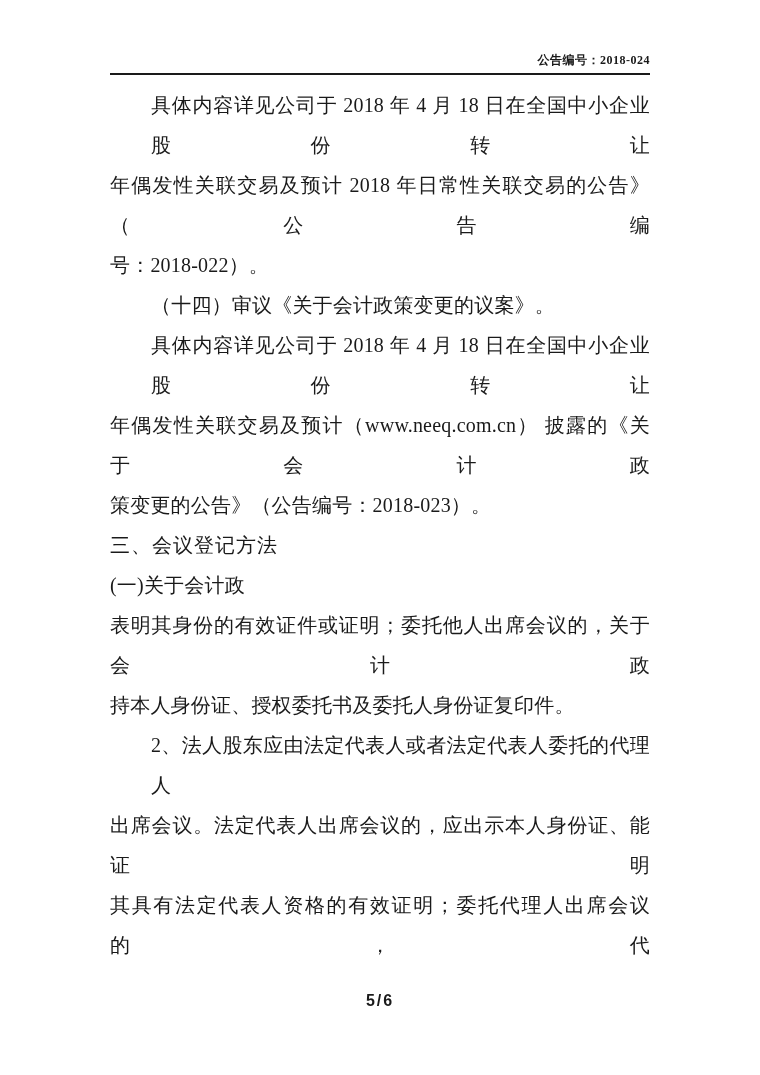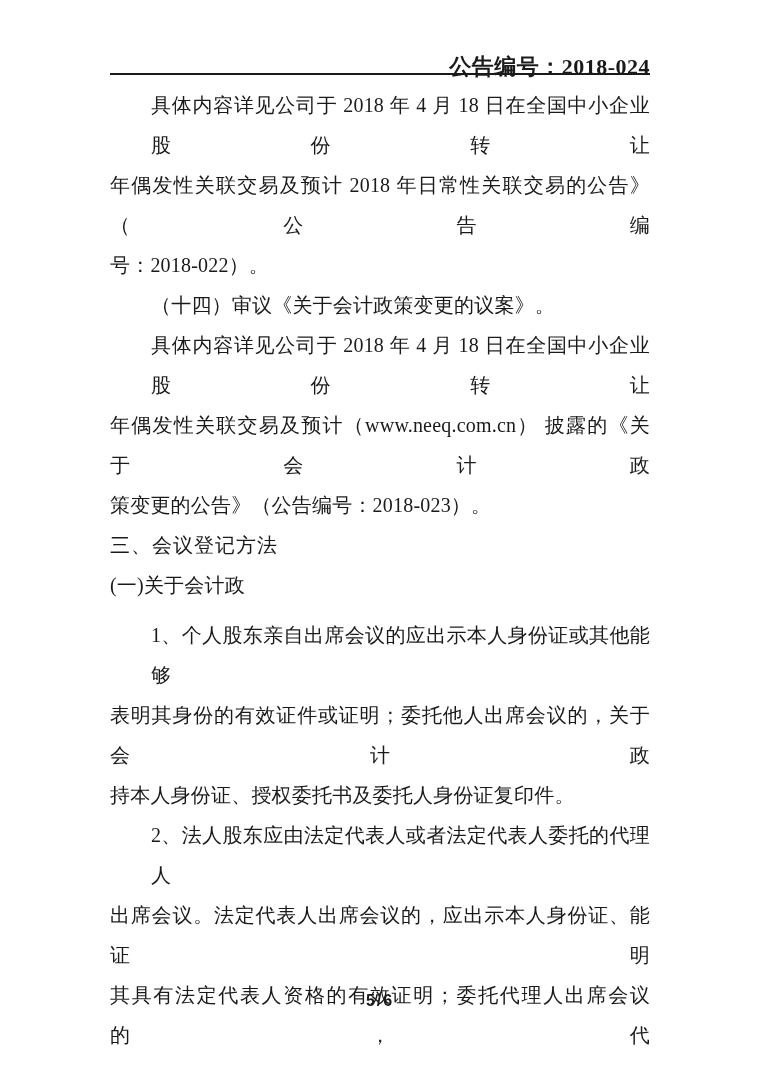--- a/index.html
+++ b/index.html
@@ -13,21 +13,21 @@
     height: 1075px;
     background: #ffffff;
     color: #1a1a1a;
     font-family: "Liberation Serif", "DejaVu Serif", serif;
     overflow: hidden;
   }
   .header-no {
     position: absolute;
     top: 52px;
     right: 110px;
-    font-size: 22px;
+    font-size: 12px;
     font-weight: bold;
     letter-spacing: 0.5px;
     white-space: nowrap;
   }
   .header-rule {
     position: absolute;
     top: 73px;
     left: 110px;
     width: 540px;
     height: 0;
@@ -84,21 +84,20 @@
   <div class="body-area">
       <div class="line body-fill indent">具体内容详见公司于 2018 年 4 月 18 日在全国中小企业股份转让</div>
       <div class="line body-fill">年偶发性关联交易及预计 2018 年日常性关联交易的公告》（公告编</div>
       <div class="line body">号：2018-022）。</div>
       <div class="line body indent">（十四）审议《关于会计政策变更的议案》。</div>
       <div class="line body-fill indent">具体内容详见公司于 2018 年 4 月 18 日在全国中小企业股份转让</div>
       <div class="line body-fill">年偶发性关联交易及预计（www.neeq.com.cn） 披露的《关于会计政</div>
       <div class="line body">策变更的公告》（公告编号：2018-023）。</div>
       <div class="line heading">三、会议登记方法</div>
       <div class="line body">(一)关于会计政</div>
-      <div class="line body-fill indent gap">1、个人股东亲自出席会议的应出示本人身份证或其他能够</div>
       <div class="line body-fill">表明其身份的有效证件或证明；委托他人出席会议的，关于会计政</div>
       <div class="line body">持本人身份证、授权委托书及委托人身份证复印件。</div>
       <div class="line body-fill indent">2、法人股东应由法定代表人或者法定代表人委托的代理人</div>
       <div class="line body-fill">出席会议。法定代表人出席会议的，应出示本人身份证、能证明</div>
       <div class="line body-fill">其具有法定代表人资格的有效证明；委托代理人出席会议的，代</div>
     </div>
 
   <div class="footer-page">5/6</div>
 
 </div>

